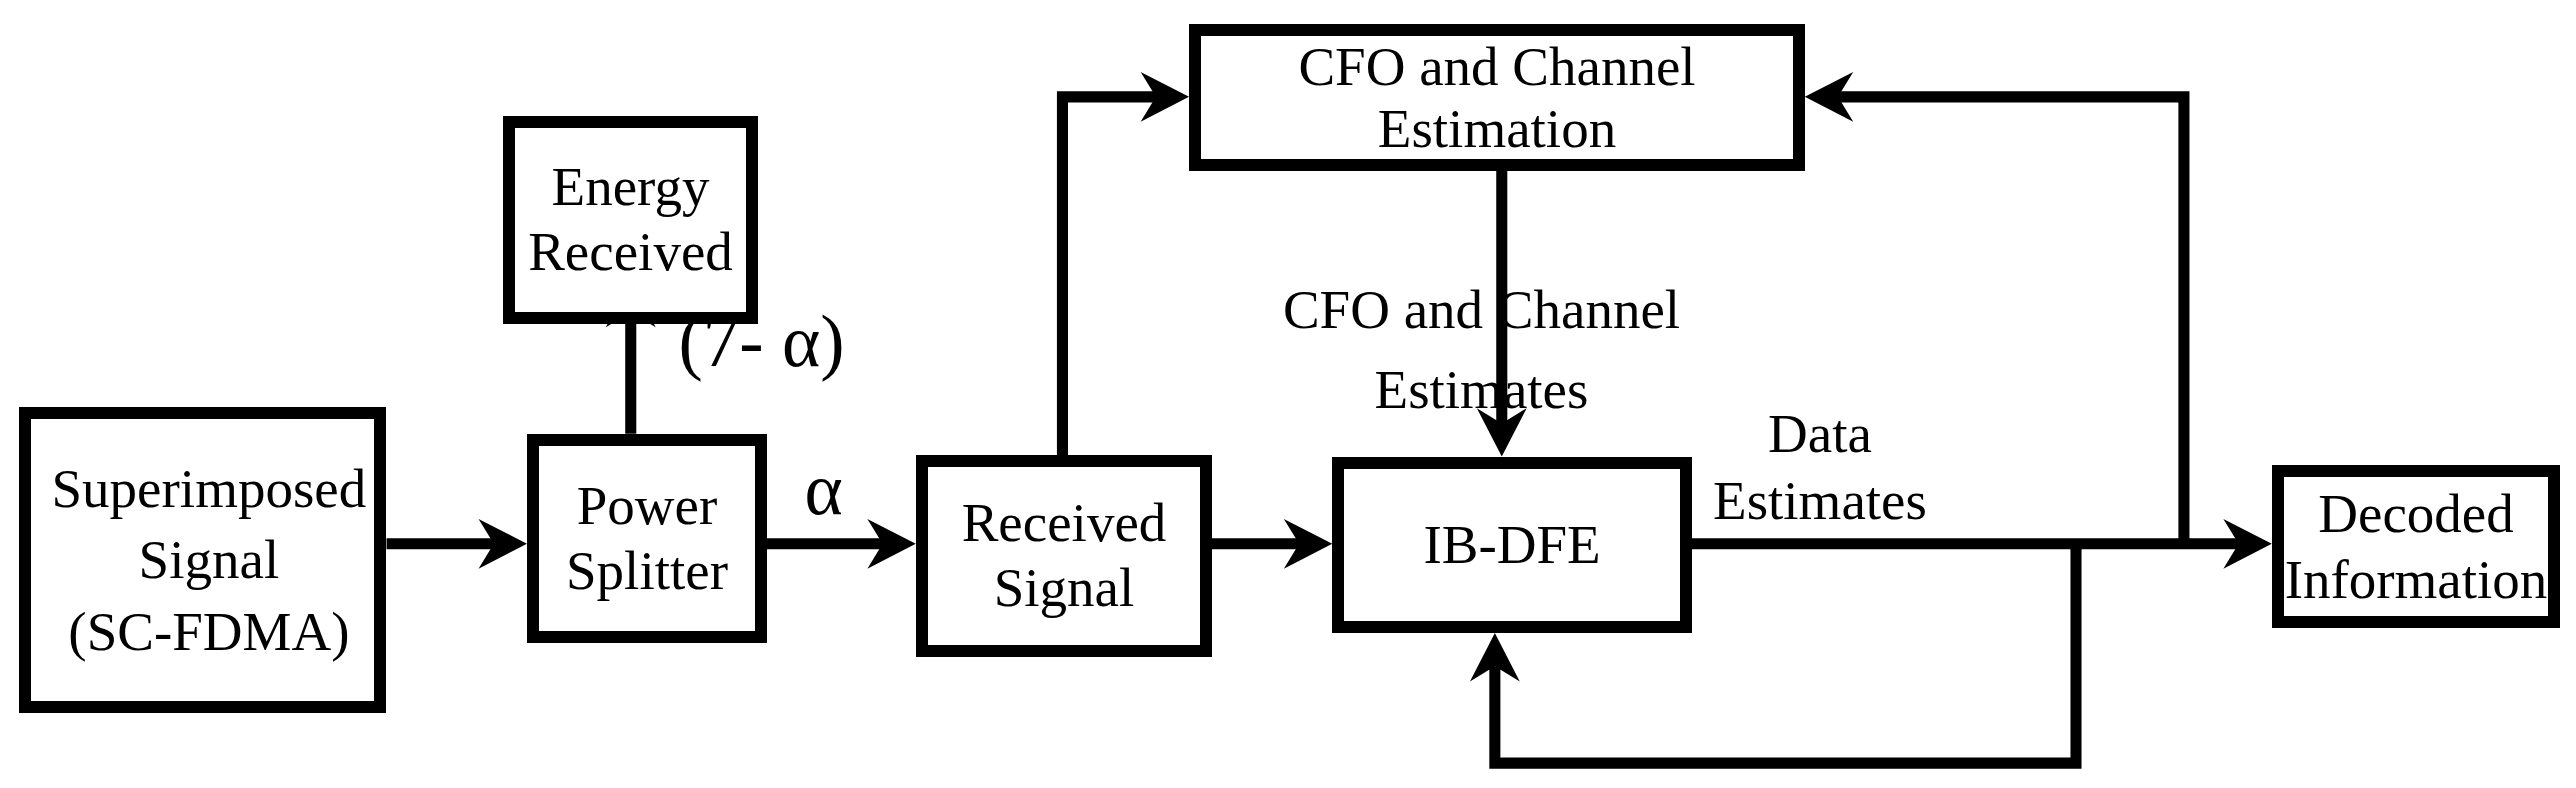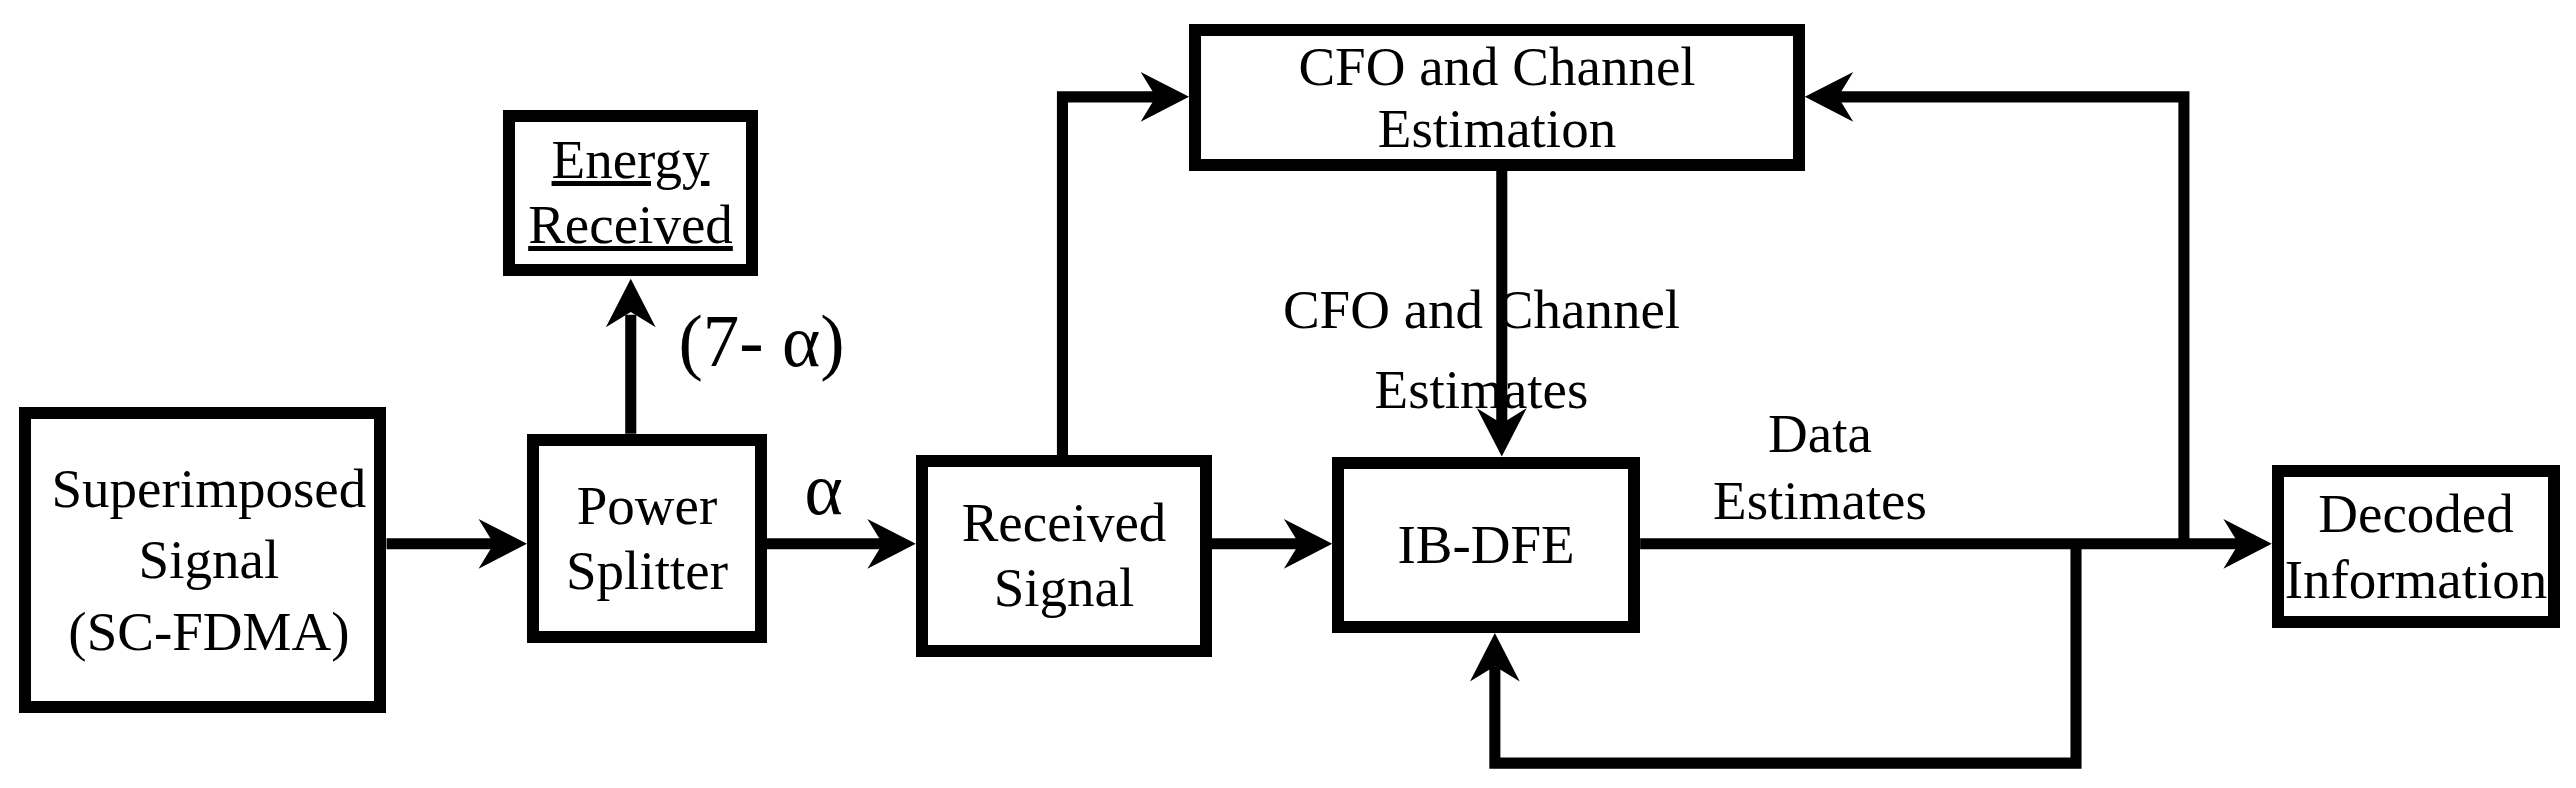--- a/index.html
+++ b/index.html
@@ -98,41 +98,41 @@
     <path class="edge-line" d="M 3000 786 V 1103 H 2160 V 963"></path>
     <polygon class="arrowhead" points="2160,915 2124,985 2160,963 2196,985"></polygon>
   </svg>
 
   <div class="box" style="left:19.4px; top:407px; width:367px; height:306px; line-height:1.3;padding-left:12px;">
     <div>Superimposed</div>
     <div>Signal</div>
     <div>(SC-FDMA)</div>
   </div>
 
-  <div class="box" style="left:503px; top:110px; width:255px; height:166px;text-decoration:underline;">
+  <div class="box" style="left:503px; top:116px; width:255px; height:208px;">
     <div>Energy</div>
     <div>Received</div>
   </div>
 
   <div class="box" style="left:527px; top:434px; width:240px; height:209px;">
     <div>Power</div>
     <div>Splitter</div>
   </div>
 
   <div class="box" style="left:916px; top:455px; width:296px; height:202px;">
     <div>Received</div>
     <div>Signal</div>
   </div>
 
   <div class="box" style="left:1189px; top:24px; width:616px; height:147px; line-height:1.12;">
     <div>CFO and Channel</div>
     <div>Estimation</div>
   </div>
 
-  <div class="box" style="left:1332px; top:457px; width:308px; height:176px;">
+  <div class="box" style="left:1332px; top:457px; width:360px; height:176px;">
     <div>IB-DFE</div>
   </div>
 
   <div class="box" style="left:2272px; top:465px; width:288px; height:163px; line-height:1.2;">
     <div>Decoded</div>
     <div>Information</div>
   </div>
 
   <div class="edge-label big" style="left:637px; top:298px; width:249px;">(7- α)</div>
 

